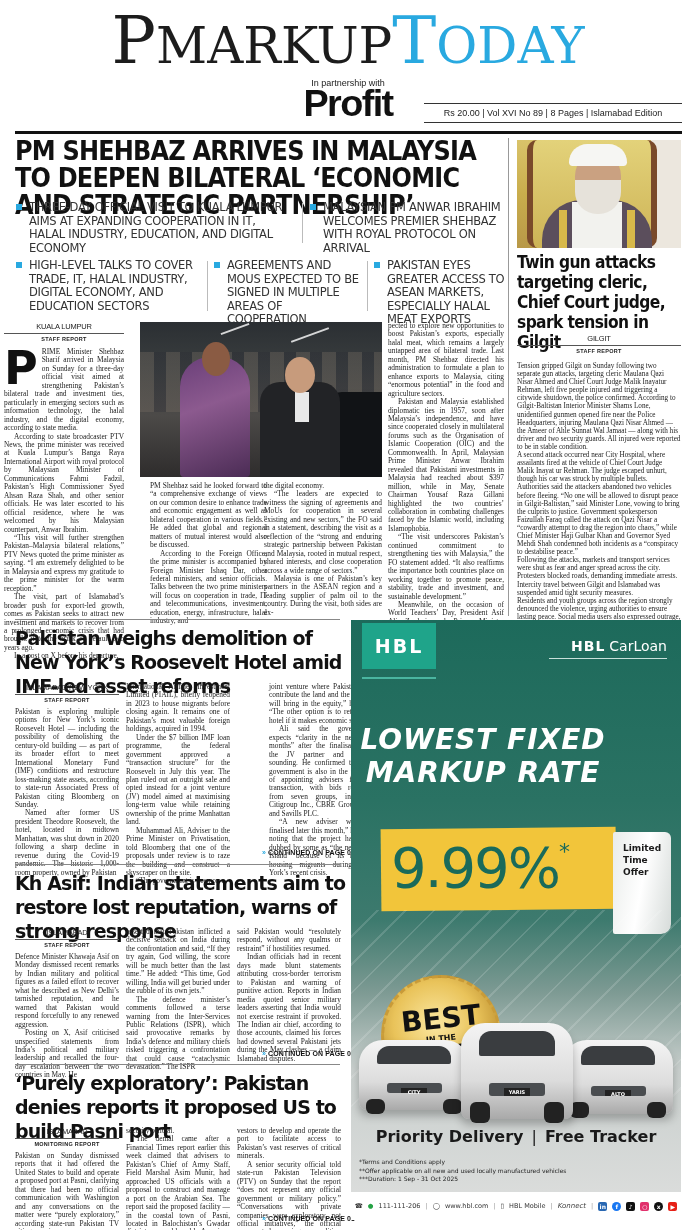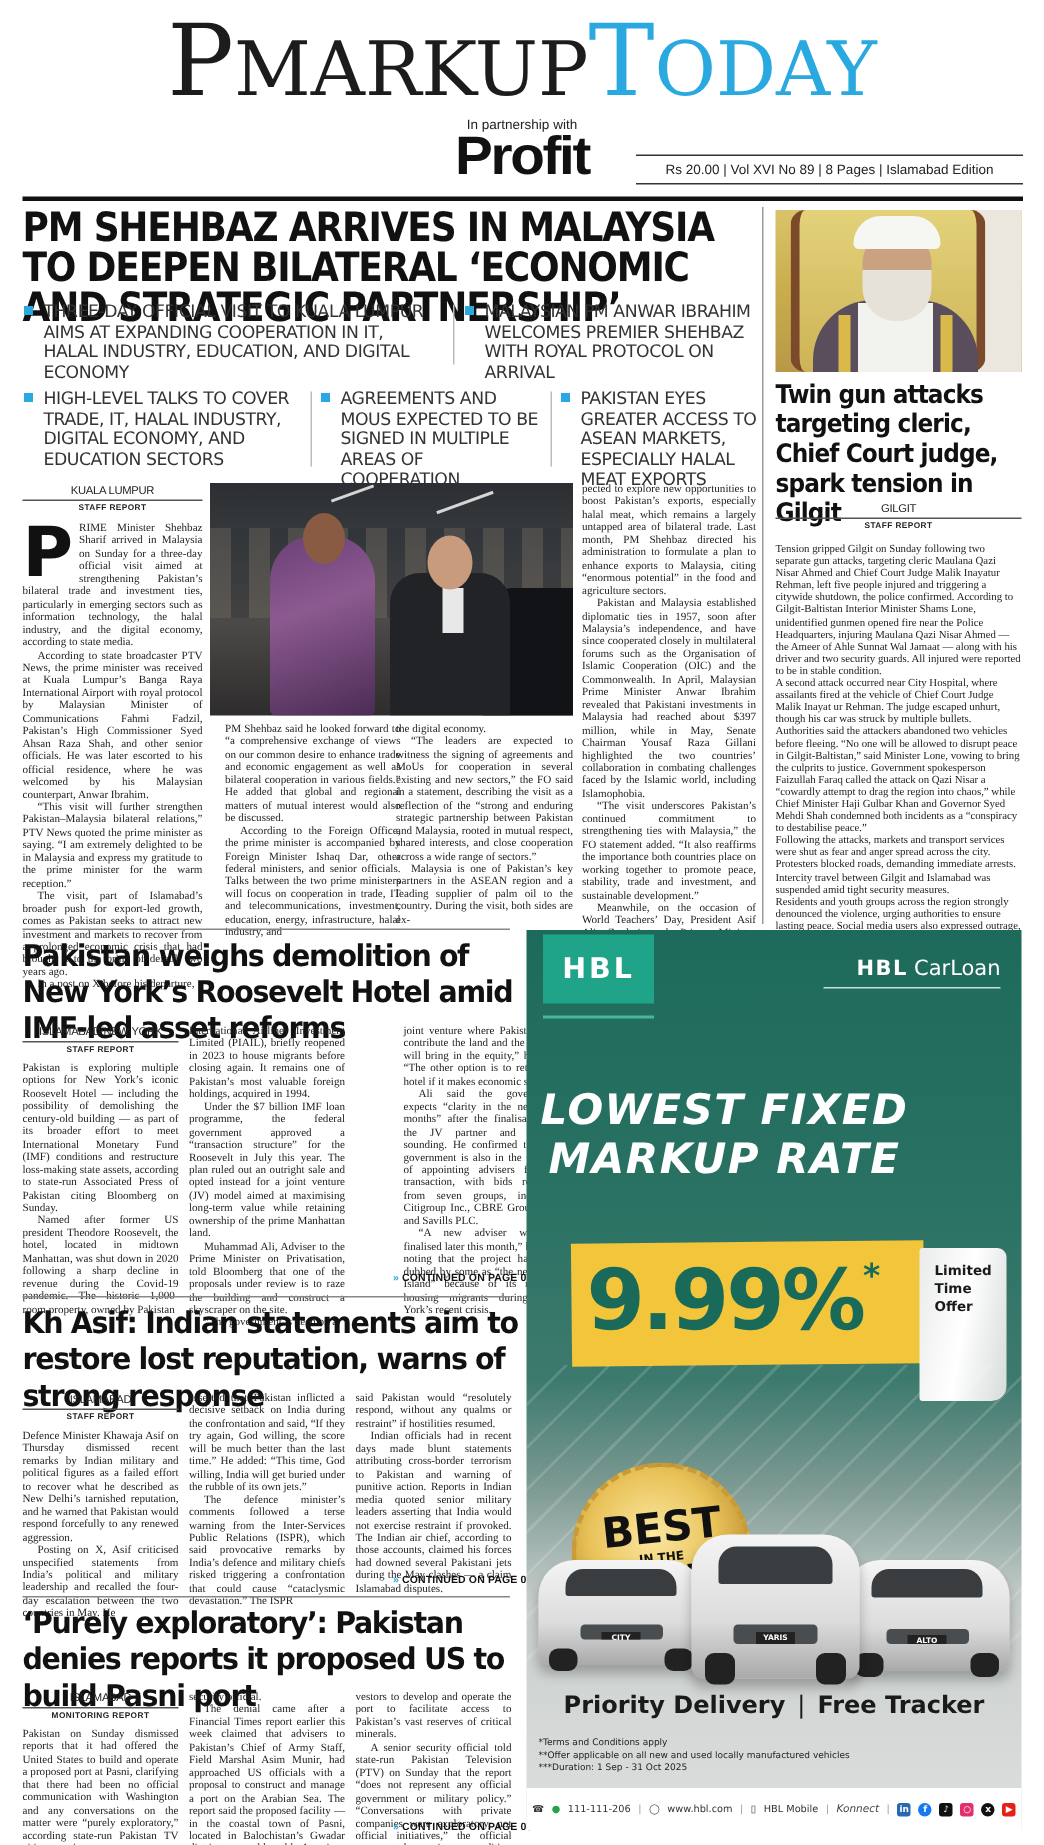--- a/index.html
+++ b/index.html
@@ -73,21 +73,21 @@
 
   
   .ad { position: absolute; left: 351px; top: 620px; width: 330px; height: 600px; overflow: hidden; background: linear-gradient(180deg, #1d6a5b 0%, #2a7263 30%, #3d7a6e 50%, #7d9a93 62%, #c9cfcd 75%, #dedfde 100%); font-family: "DejaVu Sans", sans-serif; }
   .ad-logo { position: absolute; left: 11px; top: 3px; width: 74px; height: 46px; background: #1fa48a; color: #fff; font-weight: bold; font-size: 19px; letter-spacing: 2px; text-align: center; line-height: 46px; }
   .ad-logo-rule { position: absolute; left: 11px; top: 57px; width: 74px; height: 2px; background: #4ab5a0; }
   .ad-carloan { position: absolute; right: 14px; top: 18px; color: #fff; font-size: 14px; }
   .ad-carloan b { font-weight: bold; letter-spacing: 1px; margin-right: 4px; }
   .ad-carloan-rule { position: absolute; right: 14px; top: 38px; width: 118px; height: 1px; background: #c8e0da; }
   .ad-title { position: absolute; left: 0; top: 103px; width: 264px; text-align: center; color: #fff; font-weight: bold; font-style: italic; font-size: 28px; line-height: 33px; letter-spacing: 1px; }
   .ad-ribbon { position: absolute; left: 30px; top: 208px; width: 235px; height: 82px; background: #f2c53a; transform: rotate(-0.6deg); }
-  .ad-rate { position: absolute; left: 40px; top: 212px; color: #1a6a5a; font-weight: 700; font-size: 56px; letter-spacing: -2px; line-height: 72px; }
+  .ad-rate { position: absolute; left: 40px; top: 212px; color: #1a6a5a; font-weight: 400; font-size: 56px; letter-spacing: -2px; line-height: 72px; }
   .ad-rate sup { font-size: 22px; vertical-align: top; line-height: 40px; }
   .ad-paper { position: absolute; left: 262px; top: 212px; width: 58px; height: 102px; background: linear-gradient(100deg,#e9ecea,#ffffff 50%,#d6dbd9); border-radius: 2px 6px 10px 2px; }
   .ad-limited { position: absolute; left: 272px; top: 222px; color: #1a1a1a; font-size: 9px; font-weight: bold; line-height: 12px; }
   .ad-chevrons { position: absolute; left: 0; top: 290px; width: 330px; height: 200px; background:
       repeating-linear-gradient(135deg, rgba(255,255,255,0.0) 0 18px, rgba(255,255,255,0.18) 18px 20px); opacity: 0.8; }
   .ad-badge { position: absolute; left: 30px; top: 355px; width: 120px; height: 120px; border-radius: 50%; background: radial-gradient(circle at 45% 40%, #fbe7a0 0%, #e9c35a 45%, #b88a2b 80%, #8a6520 100%); border: 3px dashed #c99b38; }
   .ad-badge-best { position: absolute; left: 0; top: 26px; width: 114px; text-align: center; font-weight: 900; font-size: 28px; line-height: 30px; color: #111; transform: rotate(-6deg); }
   .ad-badge-inthe { position: absolute; left: 0; top: 56px; width: 114px; text-align: center; font-weight: bold; font-size: 8px; color: #111; transform: rotate(-6deg); }
   .ad-badge-market { position: absolute; left: 0; top: 64px; width: 114px; text-align: center; font-weight: 900; font-size: 17px; color: #111; transform: rotate(-6deg); }
   .car { position: absolute; background: linear-gradient(180deg, #f4f4f4 0%, #dcdcdc 60%, #a9a9a9 100%); border-radius: 24px 24px 8px 8px; box-shadow: 0 6px 8px rgba(0,0,0,0.25); }
@@ -124,21 +124,21 @@
     <div class="bullet-sep" style="left:287px; top:2px; height:40px;"></div>
     <div class="bullet" style="left:294px; top:0; width:200px;">Malaysian PM Anwar Ibrahim welcomes premier Shehbaz with royal protocol on arrival</div>
 
     <div class="bullet" style="left:0; top:58px; width:180px;">High-level talks to cover trade, IT, halal industry, digital economy, and education sectors</div>
     <div class="bullet-sep" style="left:192px; top:60px; height:50px;"></div>
     <div class="bullet" style="left:198px; top:58px; width:150px;">Agreements and MoUs expected to be signed in multiple areas of cooperation</div>
     <div class="bullet-sep" style="left:352px; top:60px; height:50px;"></div>
     <div class="bullet" style="left:358px; top:58px; width:140px;">Pakistan eyes greater access to ASEAN markets, especially halal meat exports</div>
   </div>
 
-  <div class="col" style="left:15px; top:322px; width:120px;">
+  <div class="col" style="left:4px; top:322px; width:120px;">
     <div class="place">Kuala Lumpur</div>
     <div class="staff">STAFF REPORT</div>
     <div class="body-text" style="margin-top:6px;">
       <span class="dropcap">P</span>
       <p class="noindent">RIME Minister Shehbaz Sharif arrived in Malaysia on Sunday for a three-day official visit aimed at strengthening Pakistan’s bilateral trade and investment ties, particularly in emerging sectors such as information technology, the halal industry, and the digital economy, according to state media.</p>
       <p>According to state broadcaster PTV News, the prime minister was received at Kuala Lumpur’s Banga Raya International Airport with royal protocol by Malaysian Minister of Communications Fahmi Fadzil, Pakistan’s High Commissioner Syed Ahsan Raza Shah, and other senior officials. He was later escorted to his official residence, where he was welcomed by his Malaysian counterpart, Anwar Ibrahim.</p>
       <p>“This visit will further strengthen Pakistan–Malaysia bilateral relations,” PTV News quoted the prime minister as saying. “I am extremely delighted to be in Malaysia and express my gratitude to the prime minister for the warm reception.”</p>
       <p>The visit, part of Islamabad’s broader push for export-led growth, comes as Pakistan seeks to attract new investment and markets to recover from a prolonged economic crisis that had brought it to the brink of default two years ago.</p>
       <p>In a post on X before his departure,</p>
     </div>
@@ -228,21 +228,21 @@
   <div class="continued" style="left:262px; top:849px;"><span class="arrow">»</span><span>CONTINUED ON PAGE 03</span></div>
 </article>
 
 <div class="hrule" style="left:15px; top:864px; width:325px;"></div>
 <article>
   <h2 class="story-headline" style="top:871px;">Kh Asif: Indian statements aim to restore lost reputation, warns of strong response</h2>
   <div class="col" style="left:15px; top:928px; width:104px;">
     <div class="place">Islamabad</div>
     <div class="staff">STAFF REPORT</div>
     <div class="body-text" style="margin-top:5px;">
-      <p class="noindent">Defence Minister Khawaja Asif on Thursday dismissed recent remarks by Indian military and political figures as a failed effort to recover what he described as New Delhi’s tarnished reputation, and he warned that Pakistan would respond forcefully to any renewed aggression.</p>
+      <p class="noindent">Defence Minister Khawaja Asif on Monday dismissed recent remarks by Indian military and political figures as a failed effort to recover what he described as New Delhi’s tarnished reputation, and he warned that Pakistan would respond forcefully to any renewed aggression.</p>
       <p>Posting on X, Asif criticised unspecified statements from India’s political and military leadership and recalled the four-day escalation between the two countries in May. He</p>
     </div>
   </div>
   <div class="col body-text" style="left:126px; top:928px; width:104px;">
     <p class="noindent">asserted that Pakistan inflicted a decisive setback on India during the confrontation and said, “If they try again, God willing, the score will be much better than the last time.” He added: “This time, God willing, India will get buried under the rubble of its own jets.”</p>
     <p>The defence minister’s comments followed a terse warning from the Inter-Services Public Relations (ISPR), which said provocative remarks by India’s defence and military chiefs risked triggering a confrontation that could cause “cataclysmic devastation.” The ISPR</p>
   </div>
   <div class="col body-text" style="left:237px; top:928px; width:104px;">
     <p class="noindent">said Pakistan would “resolutely respond, without any qualms or restraint” if hostilities resumed.</p>
     <p>Indian officials had in recent days made blunt statements attributing cross-border terrorism to Pakistan and warning of punitive action. Reports in Indian media quoted senior military leaders asserting that India would not exercise restraint if provoked. The Indian air chief, according to those accounts, claimed his forces had downed several Pakistani jets during the May clashes — a claim Islamabad disputes.</p>

